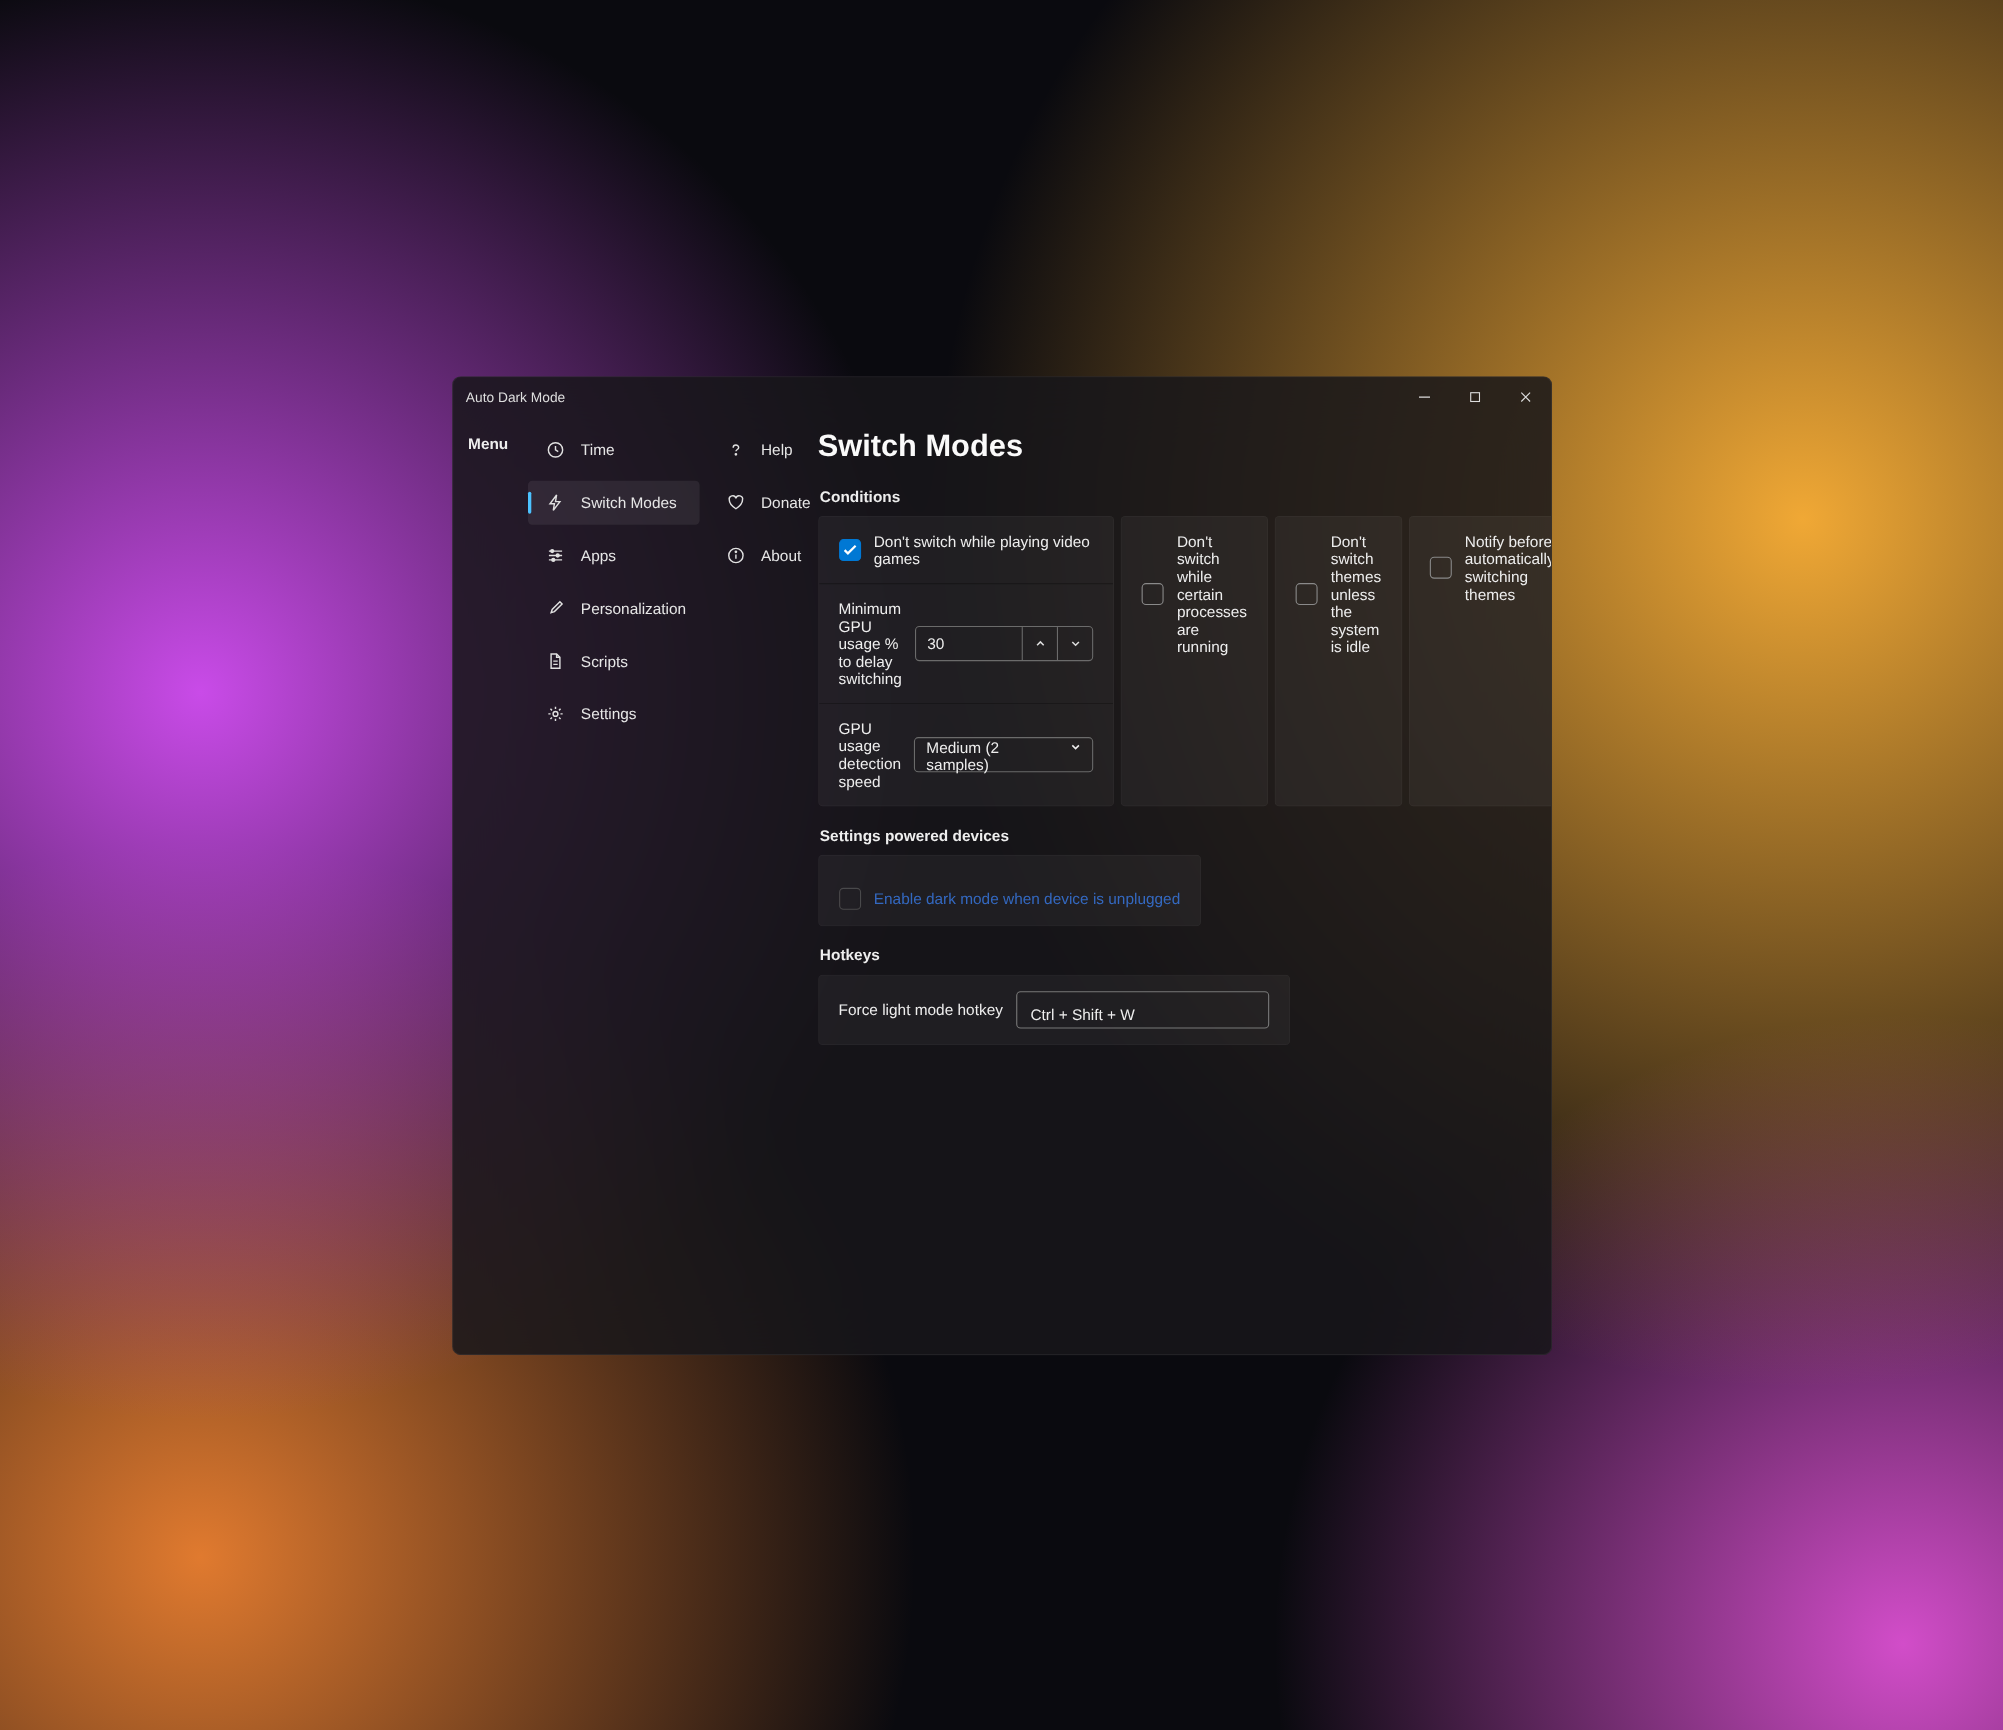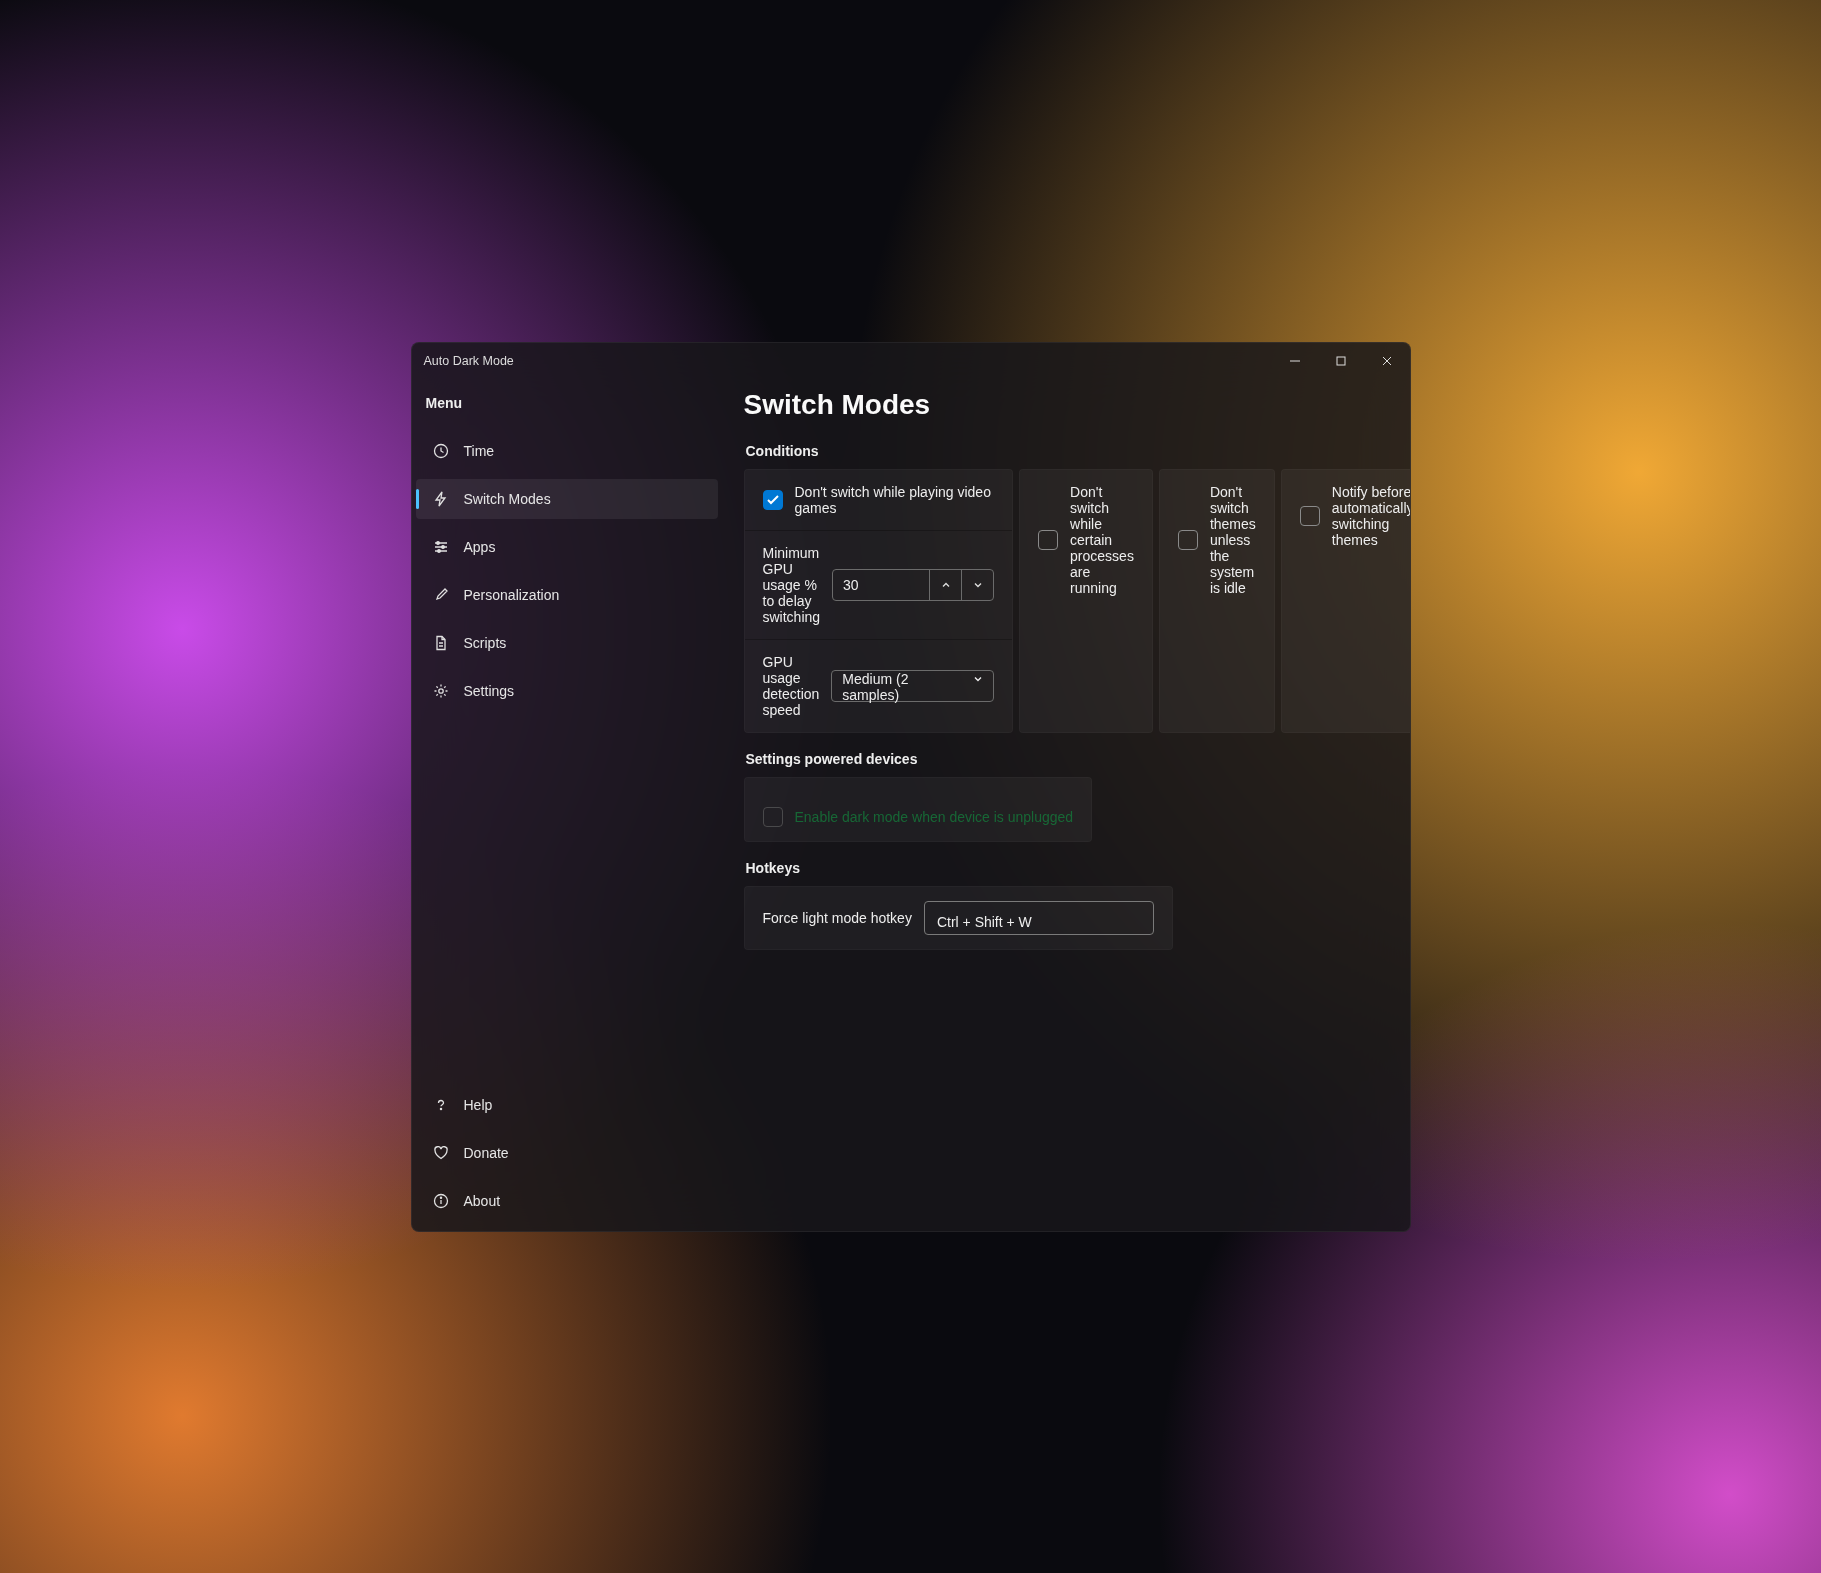--- a/index.html
+++ b/index.html
@@ -48,21 +48,21 @@
   color: #ddd;
 }
 .body {
   flex: 1;
   display: flex;
   overflow: hidden;
 }
 .sidebar {
   width: 310px;
   display: flex;
-  flex-direction: column;
+  flex-direction: row;
   padding: 6px 0 6px 0;
 }
 .menu-label {
   font-size: 14px;
   font-weight: 600;
   padding: 10px 14px 16px 14px;
   color: #eee;
 }
 .nav-list { display:flex; flex-direction:column; }
 .nav-item {
@@ -137,21 +137,21 @@
   flex-shrink: 0;
   display:flex; align-items:center; justify-content:center;
 }
 .checkbox.checked {
   background: #0078d4;
   border-color: #0078d4;
 }
 .checkbox.checked svg { width: 14px; height: 14px; }
 .checkbox:not(.checked) svg { display:none; }
 .checkbox.disabled { border-color: #5a5a5a; }
-.row.disabled .row-label, .row.disabled .checkbox { color: #15803d; opacity: 0.75; margin-top: 15px; }
+.row.disabled .row-label, .row.disabled .checkbox { color: #3b82f6; opacity: 0.75; margin-top: 15px; }
 .numbox {
   display:flex;
   border: 1px solid #6b6b6b;
   border-radius: 4px;
   overflow:hidden;
   height: 32px;
 }
 .numbox input {
   width: 96px;
   background: transparent;

